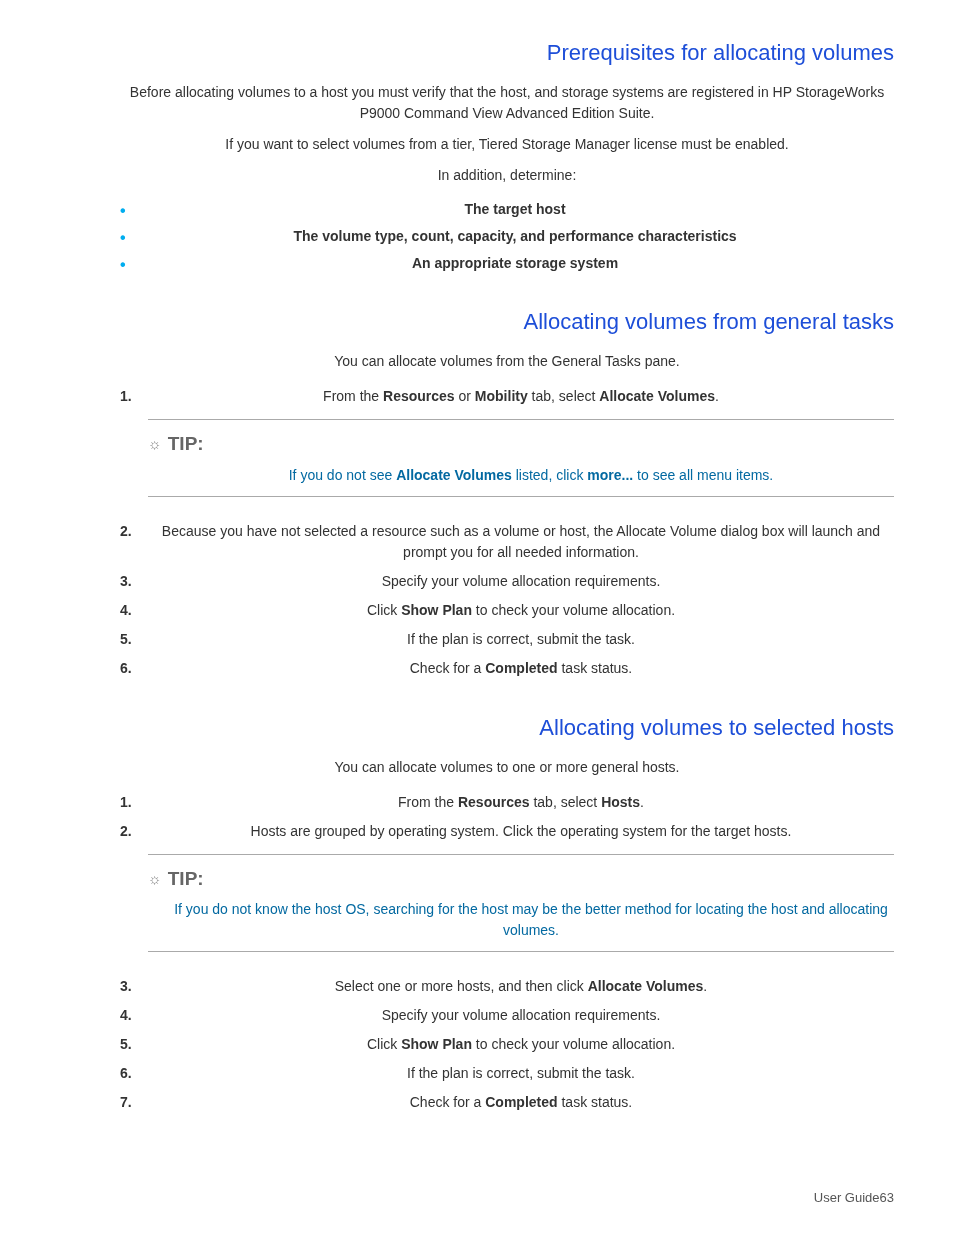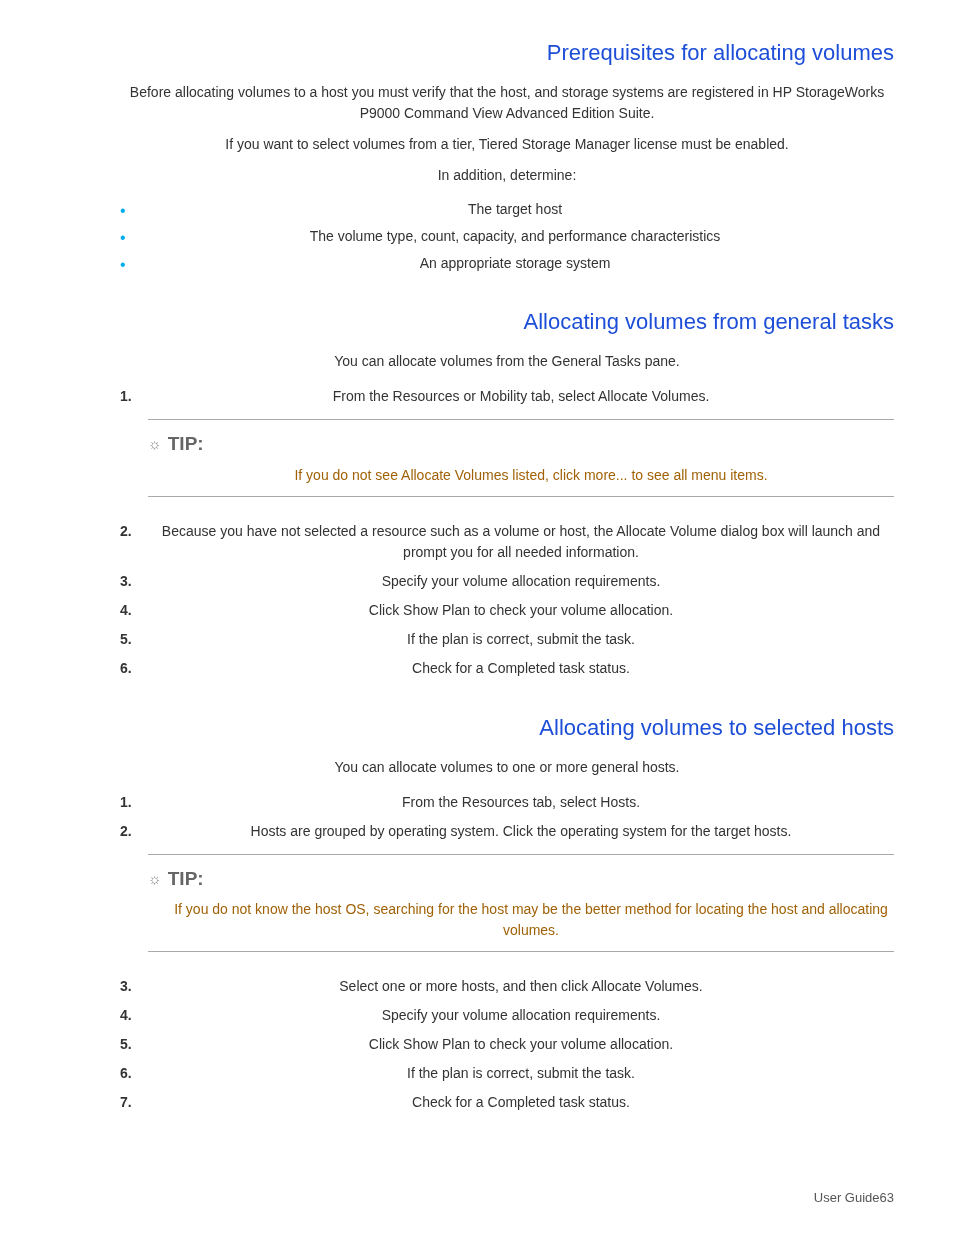--- a/index.html
+++ b/index.html
@@ -38,20 +38,21 @@
 
     p {
       margin-bottom: 10px;
       line-height: 1.5;
     }
 
     ul {
       list-style: none;
       margin: 8px 0 12px 0;
       padding: 0;
+      font-weight: bold;
     }
 
     ul li {
       padding: 3px 0;
       padding-left: 16px;
       position: relative;
       line-height: 1.5;
     }
 
     ul li::before {
@@ -78,21 +79,21 @@
 
     ol li::before {
       content: counter(step-counter) ".";
       position: absolute;
       left: 0;
       font-weight: bold;
       color: #333;
     }
 
     b {
-      font-weight: normal;
+      font-weight: bold;
     }
 
     .tip-box {
       border-top: 1px solid #aaaaaa;
       border-bottom: 1px solid #aaaaaa;
       padding: 10px 0 10px 0;
       margin: 12px 0 16px 0;
     }
 
     .tip-header {
@@ -110,21 +111,21 @@
     }
 
     .tip-label {
       font-weight: bold;
       color: #666;
       font-size: 19px;
     }
 
     .tip-content {
       font-size: 14px;
-      color: #a16207;
+      color: #0369a1;
       line-height: 1.5;
       padding-left: 20px;
     }
 
     .footer {
       position: absolute;
       bottom: 30px;
       right: 60px;
       font-size: 13px;
       color: #555;

